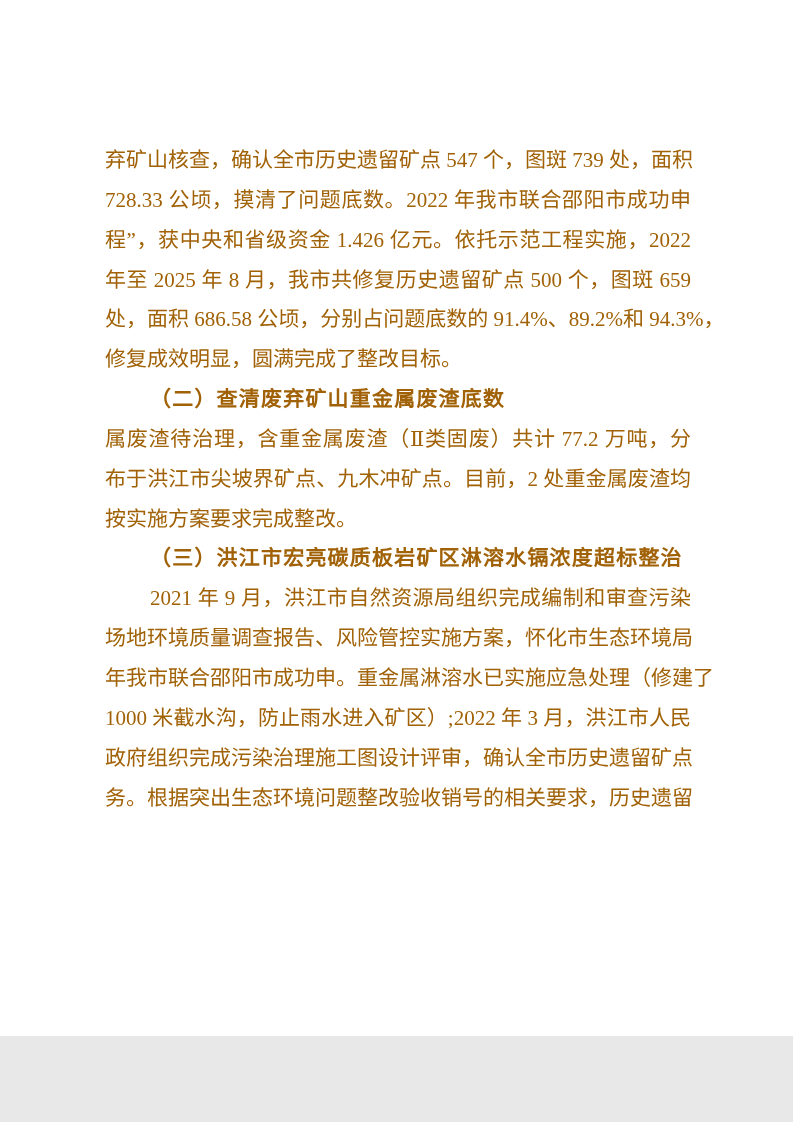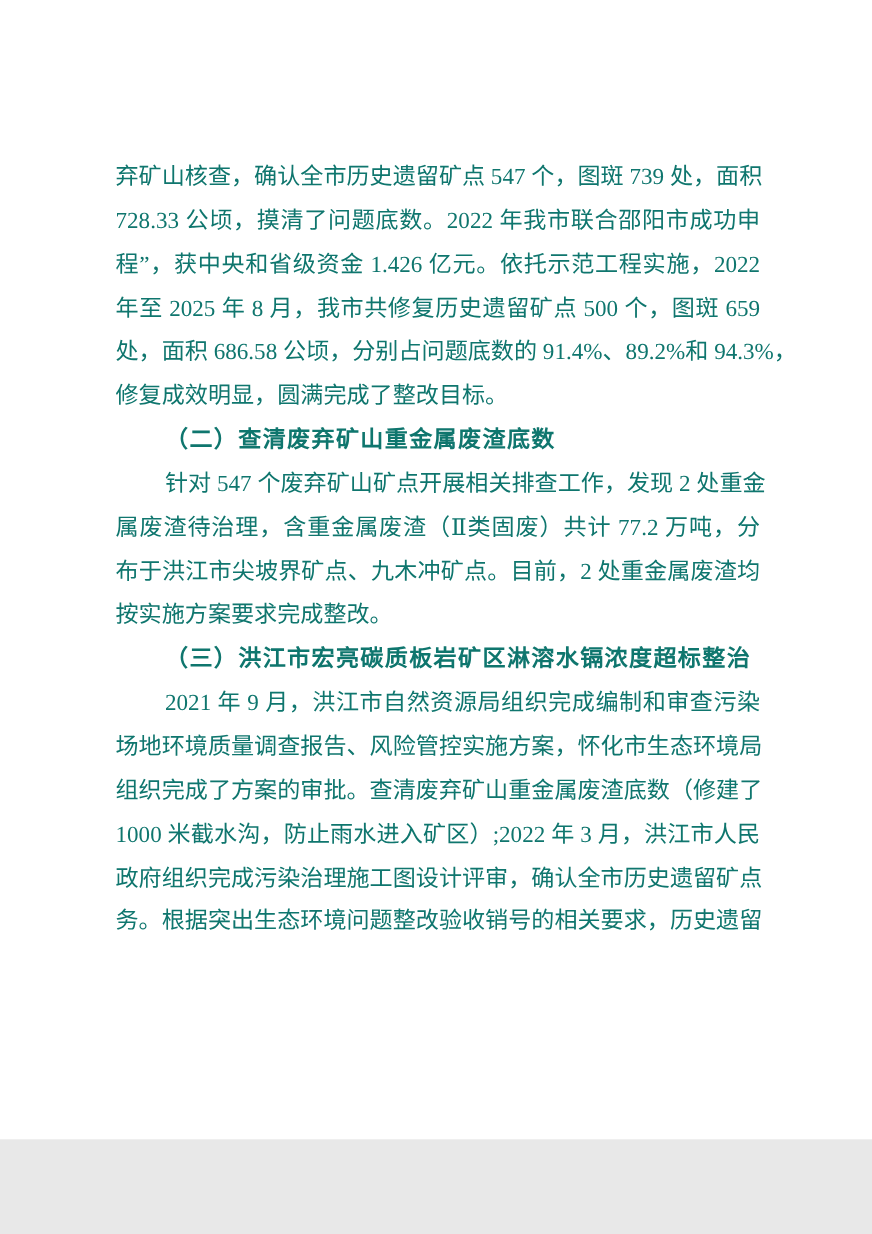--- a/index.html
+++ b/index.html
@@ -8,21 +8,21 @@
     background: #e8e8e8;
   }
   .page {
     position: relative;
     width: 793px;
     height: 1036px;
     margin: 0 auto;
     background: #ffffff;
     overflow: hidden;
     font-family: "Liberation Serif", "DejaVu Serif", serif;
-    color: #0f766e;
+    color: #a16207;
   }
   .text-block {
     position: absolute;
     left: 105px;
     top: 141px;
     width: 586px;
   }
   .line {
     height: 39.85px;
     line-height: 39.85px;
@@ -51,25 +51,24 @@
 
 <div class="page">
   <div class="text-block">
     <div class="line">弃矿山核查，确认全市历史遗留矿点 547 个，图斑 739 处，面积</div>
     <div class="line">728.33 公顷，摸清了问题底数。2022 年我市联合邵阳市成功申</div>
     <div class="line">程”，获中央和省级资金 1.426 亿元。依托示范工程实施，2022</div>
     <div class="line">年至 2025 年 8 月，我市共修复历史遗留矿点 500 个，图斑 659</div>
     <div class="line">处，面积 686.58 公顷，分别占问题底数的 91.4%、89.2%和 94.3%，</div>
     <div class="line no-justify">修复成效明显，圆满完成了整改目标。</div>
     <div class="line heading indent">（二）查清废弃矿山重金属废渣底数</div>
-    <div class="line indent">针对 547 个废弃矿山矿点开展相关排查工作，发现 2 处重金</div>
     <div class="line">属废渣待治理，含重金属废渣（Ⅱ类固废）共计 77.2 万吨，分</div>
     <div class="line">布于洪江市尖坡界矿点、九木冲矿点。目前，2 处重金属废渣均</div>
     <div class="line no-justify">按实施方案要求完成整改。</div>
     <div class="line heading indent">（三）洪江市宏亮碳质板岩矿区淋溶水镉浓度超标整治</div>
     <div class="line indent">2021 年 9 月，洪江市自然资源局组织完成编制和审查污染</div>
     <div class="line">场地环境质量调查报告、风险管控实施方案，怀化市生态环境局</div>
-    <div class="line">组织完成了方案的审批。查清废弃矿山重金属废渣底数（修建了</div>
+    <div class="line">年我市联合邵阳市成功申。重金属淋溶水已实施应急处理（修建了</div>
     <div class="line">1000 米截水沟，防止雨水进入矿区）;2022 年 3 月，洪江市人民</div>
     <div class="line">政府组织完成污染治理施工图设计评审，确认全市历史遗留矿点</div>
     <div class="line">务。根据突出生态环境问题整改验收销号的相关要求，历史遗留</div>
   </div>
 </div>
 
 </body></html>

